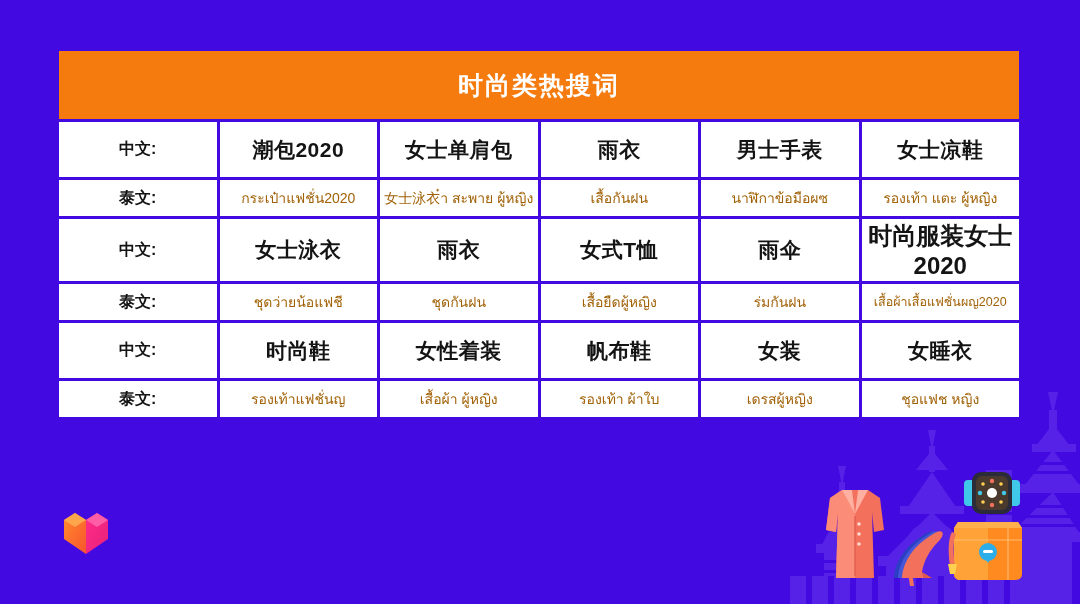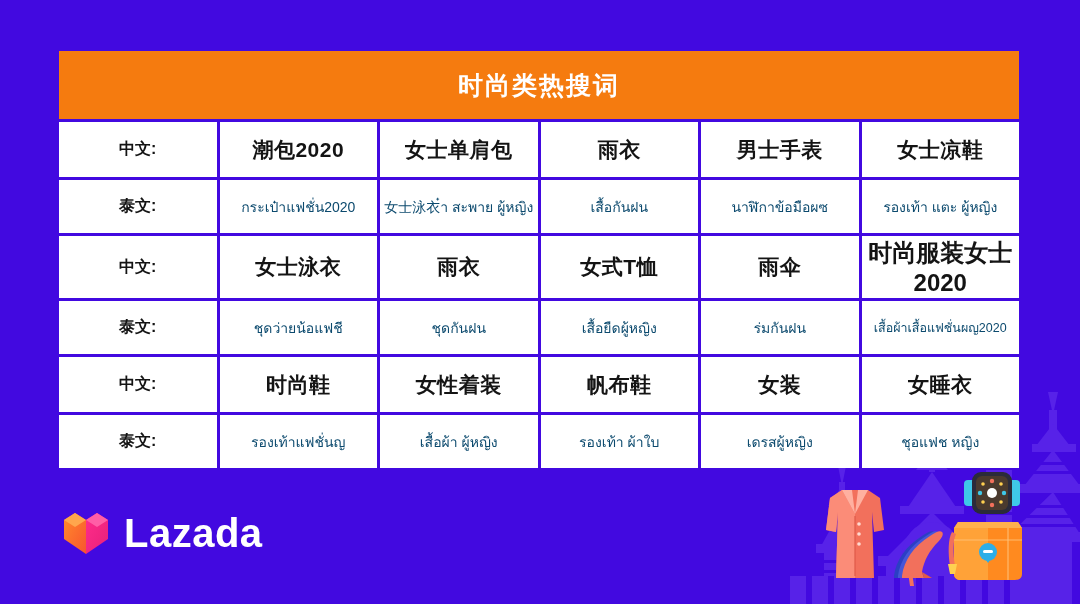--- a/index.html
+++ b/index.html
@@ -50,31 +50,31 @@
     border: 1px solid #F57B0F !important;
   }
   .lab-cell {
     width: 78px;
     font-size: 16px;
     font-weight: bold;
     color: #141414;
     letter-spacing: 0px;
   }
   .zh-row td { height: 55px; background: #ffffff; }
-  .th-row td { height: 53px; background: #CCE4F6; border-color: #CCE4F6; }
+  .th-row td { height: 36px; background: #CCE4F6; border-color: #CCE4F6; }
   .zh-text {
     font-size: 21px;
     font-weight: bold;
     color: #141414;
     letter-spacing: 0.5px;
   }
   .zh-text.tight { font-size: 24px; letter-spacing: 0px; }
   .th-text {
     font-size: 14px;
-    color: #0c4a6e;
+    color: #a16207;
     font-weight: normal;
     letter-spacing: 0px;
     white-space: nowrap;
   }
   .th-text.tight { font-size: 12.5px; }
 
   
   .logo {
     position: absolute;
     left: 62px;
@@ -252,21 +252,20 @@
       <linearGradient id="lzR" x1="0" y1="0" x2="1" y2="1">
         <stop offset="0%" stop-color="#FF2D8A"></stop>
         <stop offset="100%" stop-color="#E8207A"></stop>
       </linearGradient>
     </defs>
     <path d="M2 10 L13 3 L24 10 L24 44 L2 29 Z" fill="url(#lzL)"></path>
     <path d="M24 10 L35 3 L46 10 L46 29 L24 44 Z" fill="url(#lzR)"></path>
     <path d="M2 10 L13 17 L24 10 L13 3 Z" fill="#FFA64D"></path>
     <path d="M24 10 L35 17 L46 10 L35 3 Z" fill="#FF5EA6"></path>
   </svg>
-  <span class="logo-text">Lazada</span>
 </div>
 
 <svg class="illus" viewBox="0 0 250 130">
 
   <g>
     <path d="M30 22 L18 30 L14 62 L24 64 L26 44 L24 110 L62 110 L60 44 L62 64 L72 62 L68 30 L56 22 Z" fill="#F2705C"></path>
     <path d="M30 22 L43 46 L43 110 L24 110 L26 44 L24 64 L14 62 L18 30 Z" fill="#FB8C78"></path>
     <path d="M30 22 L43 46 L40 22 Z" fill="#FFB0A0"></path>
     <path d="M56 22 L43 46 L46 22 Z" fill="#FFB0A0"></path>
     <line x1="43" y1="48" x2="43" y2="108" stroke="#E05A48" stroke-width="1.2"></line>

